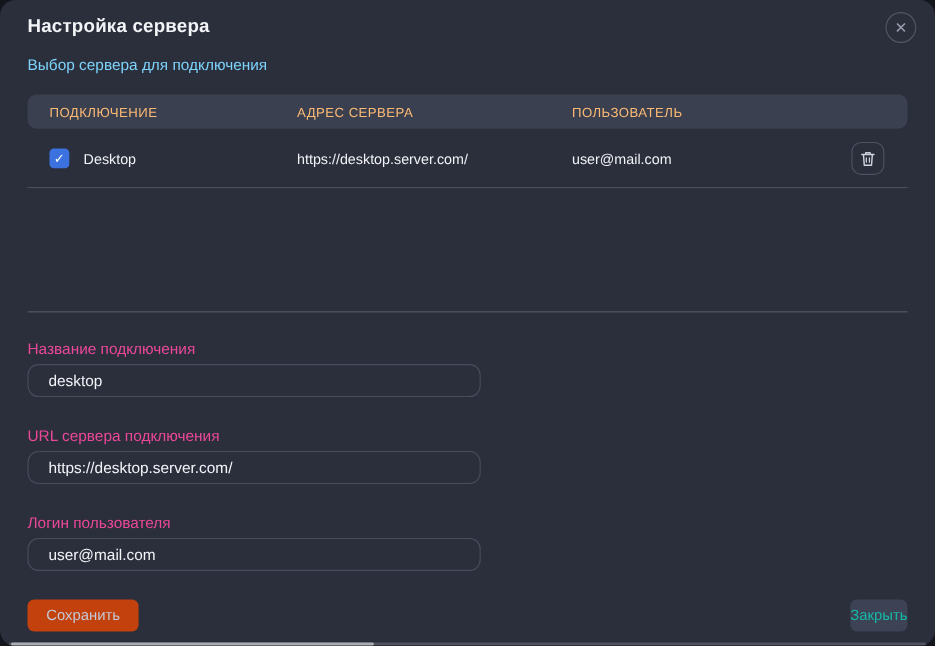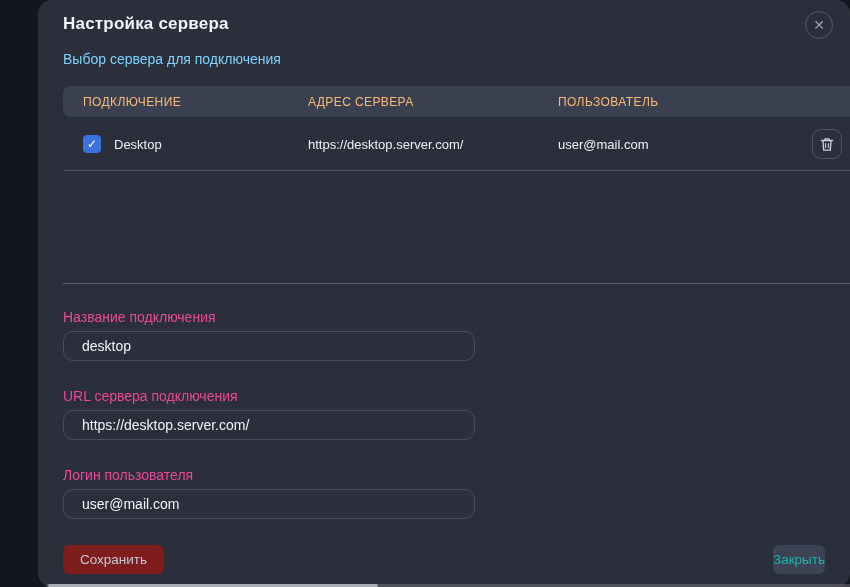--- a/index.html
+++ b/index.html
@@ -12,21 +12,20 @@
     height: 587px;
     background: #14161d;
     overflow: hidden;
   }
 
   .dialog {
     position: absolute;
     inset: 0;
     background: #2b2e3b;
     border-radius: 14px;
-    margin-left: 38px;
   }
 
   .dialog-title {
     position: absolute;
     left: 25px; top: 14px;
     font-size: 17px;
     font-weight: bold;
     color: #f3f4f7;
     letter-spacing: 0.2px;
   }
@@ -138,21 +137,21 @@
   .lbl-url   { top: 388px; }
   .inp-url   { top: 410px; }
   .lbl-login { top: 467px; }
   .inp-login { top: 489px; }
 
   .save-btn {
     position: absolute;
     left: 25px; top: 545px;
     height: 29px;
     padding: 0 17px;
-    background: #7f1d1d;
+    background: #c2410c;
     border: none;
     border-radius: 6px;
     color: #c3c9d7;
     font-size: 13.5px;
     font-family: "Liberation Sans", sans-serif;
     cursor: pointer;
   }
   .closefooter-btn {
     position: absolute;
     right: 25px; top: 545px;

